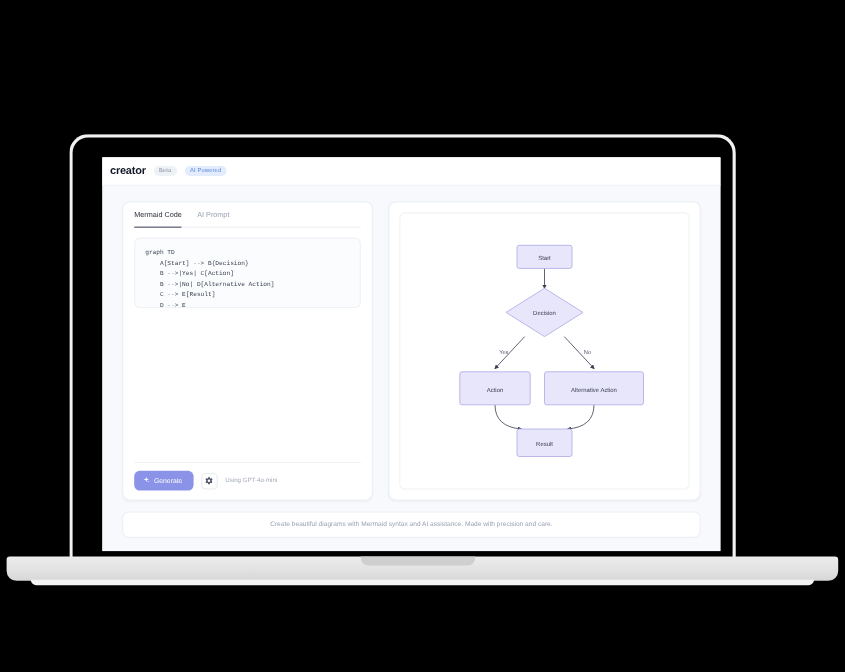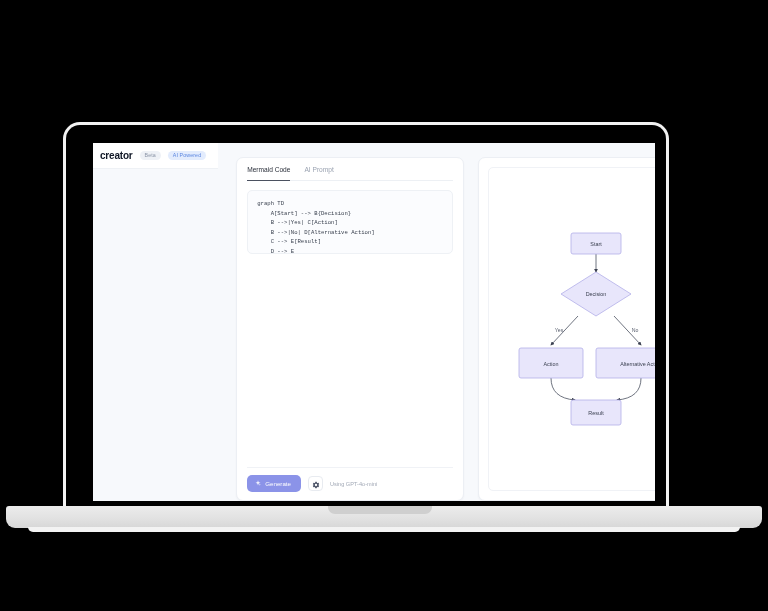--- a/index.html
+++ b/index.html
@@ -70,21 +70,21 @@
     border-radius: 0 0 7px 7px;
   }
 
   
   #app-root {
     position: absolute;
     left: 0; top: 0;
     width: 562px; height: 358px;
     background: #f7f9fc;
     display: flex;
-    flex-direction: row;
+    flex-direction: column;
   }
 
   
   #app-header {
     height: 26px;
     background: #ffffff;
     border-bottom: 1px solid #eef1f5;
     display: flex;
     align-items: center;
     padding: 0 12px;

